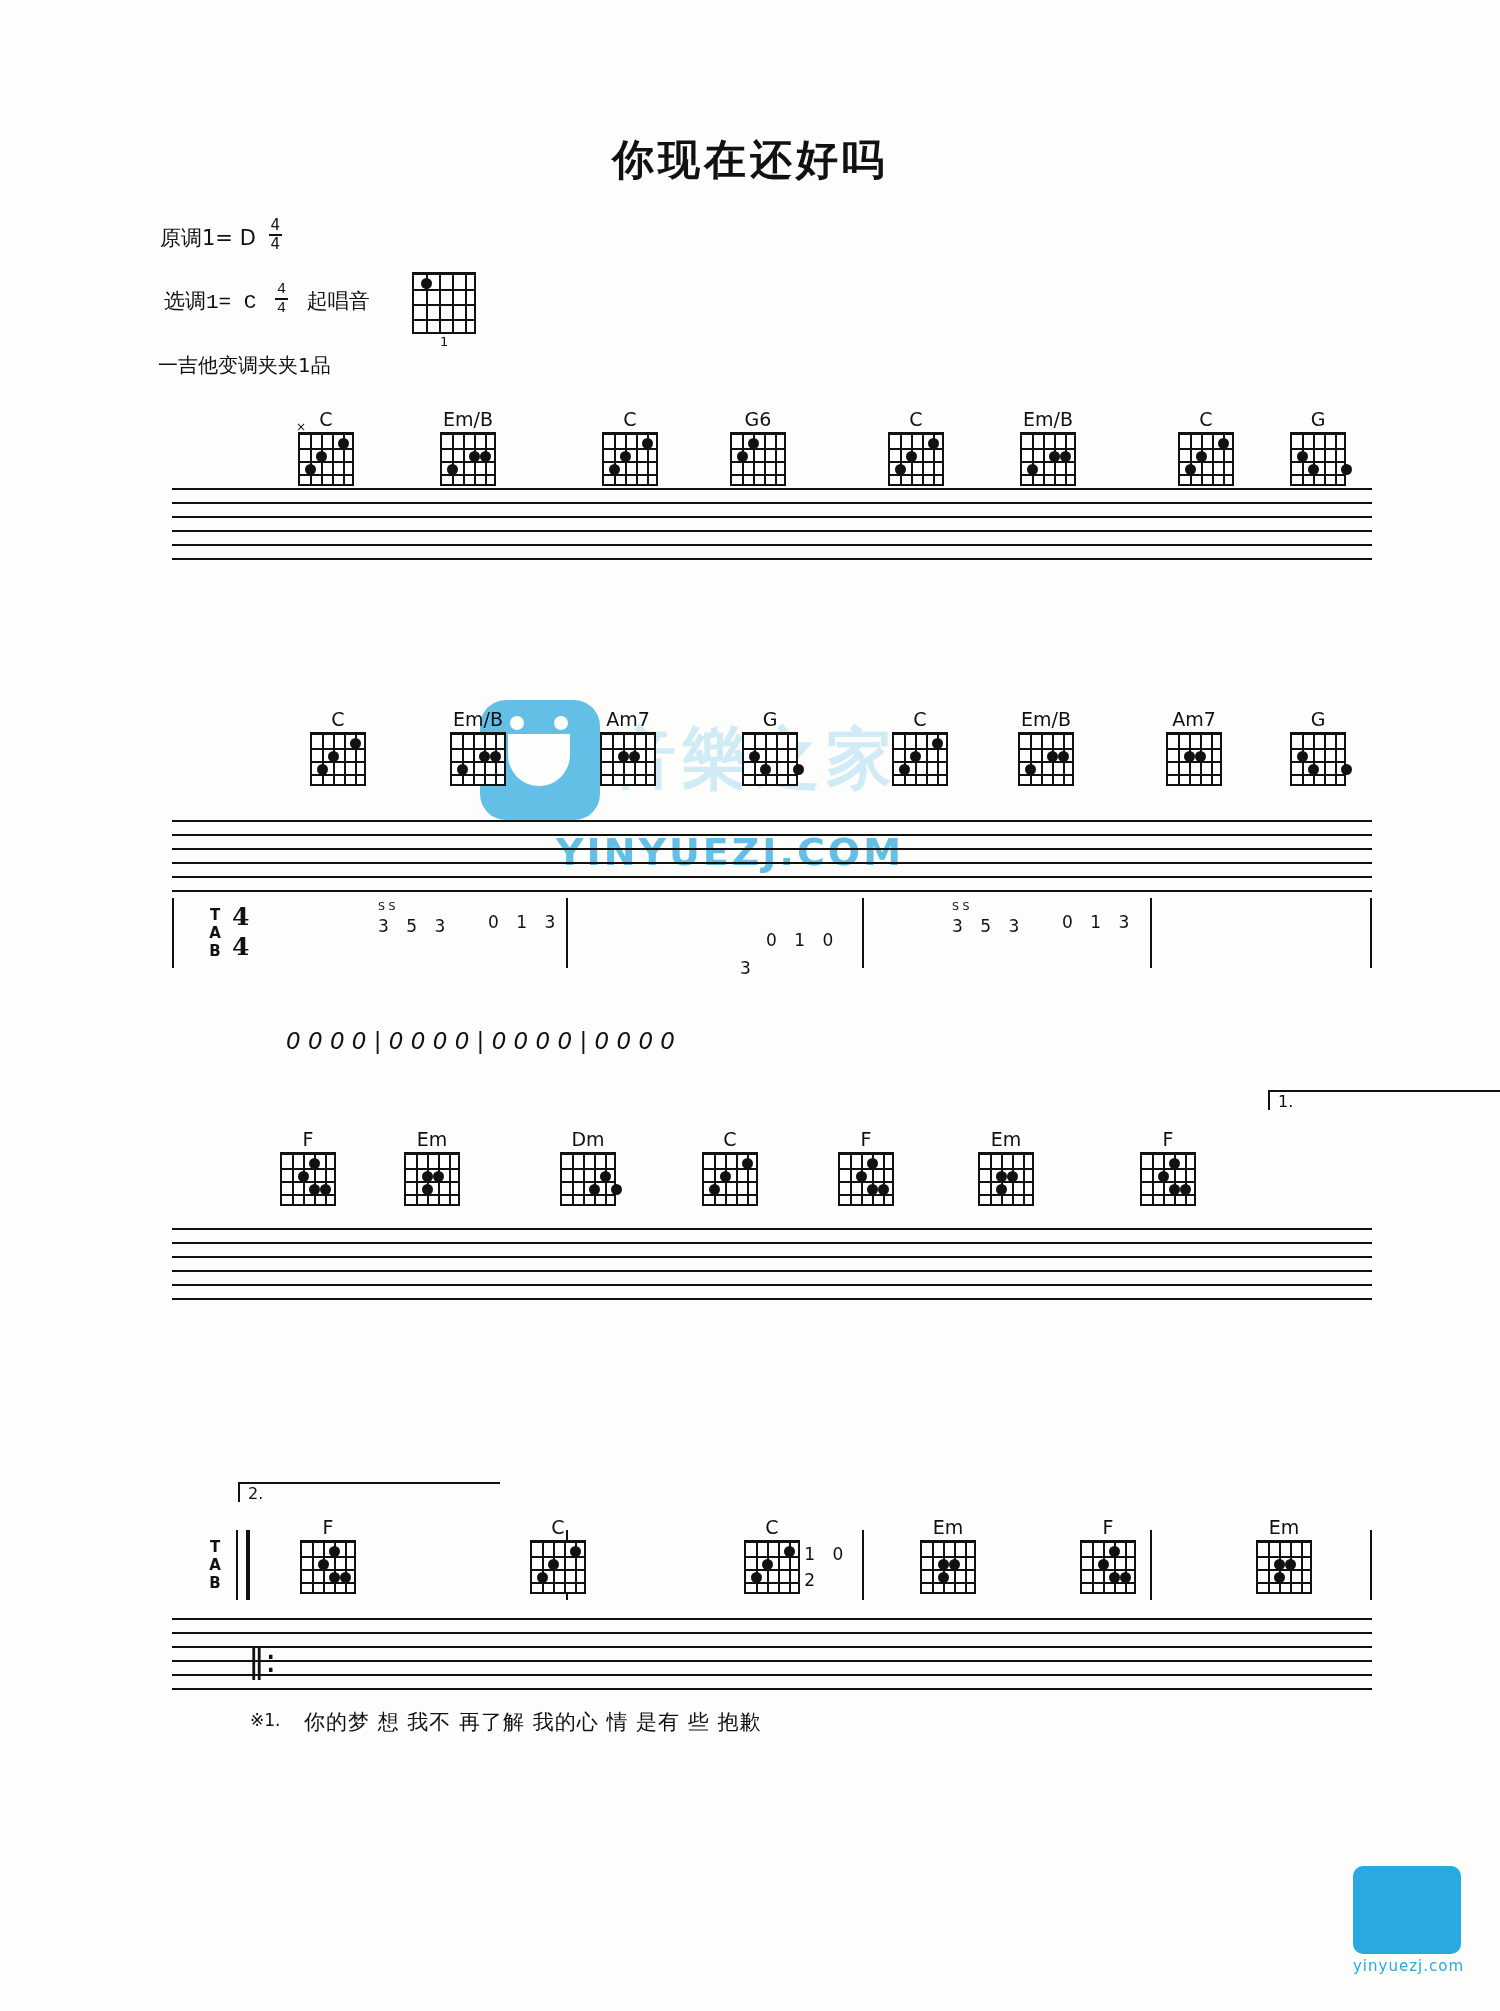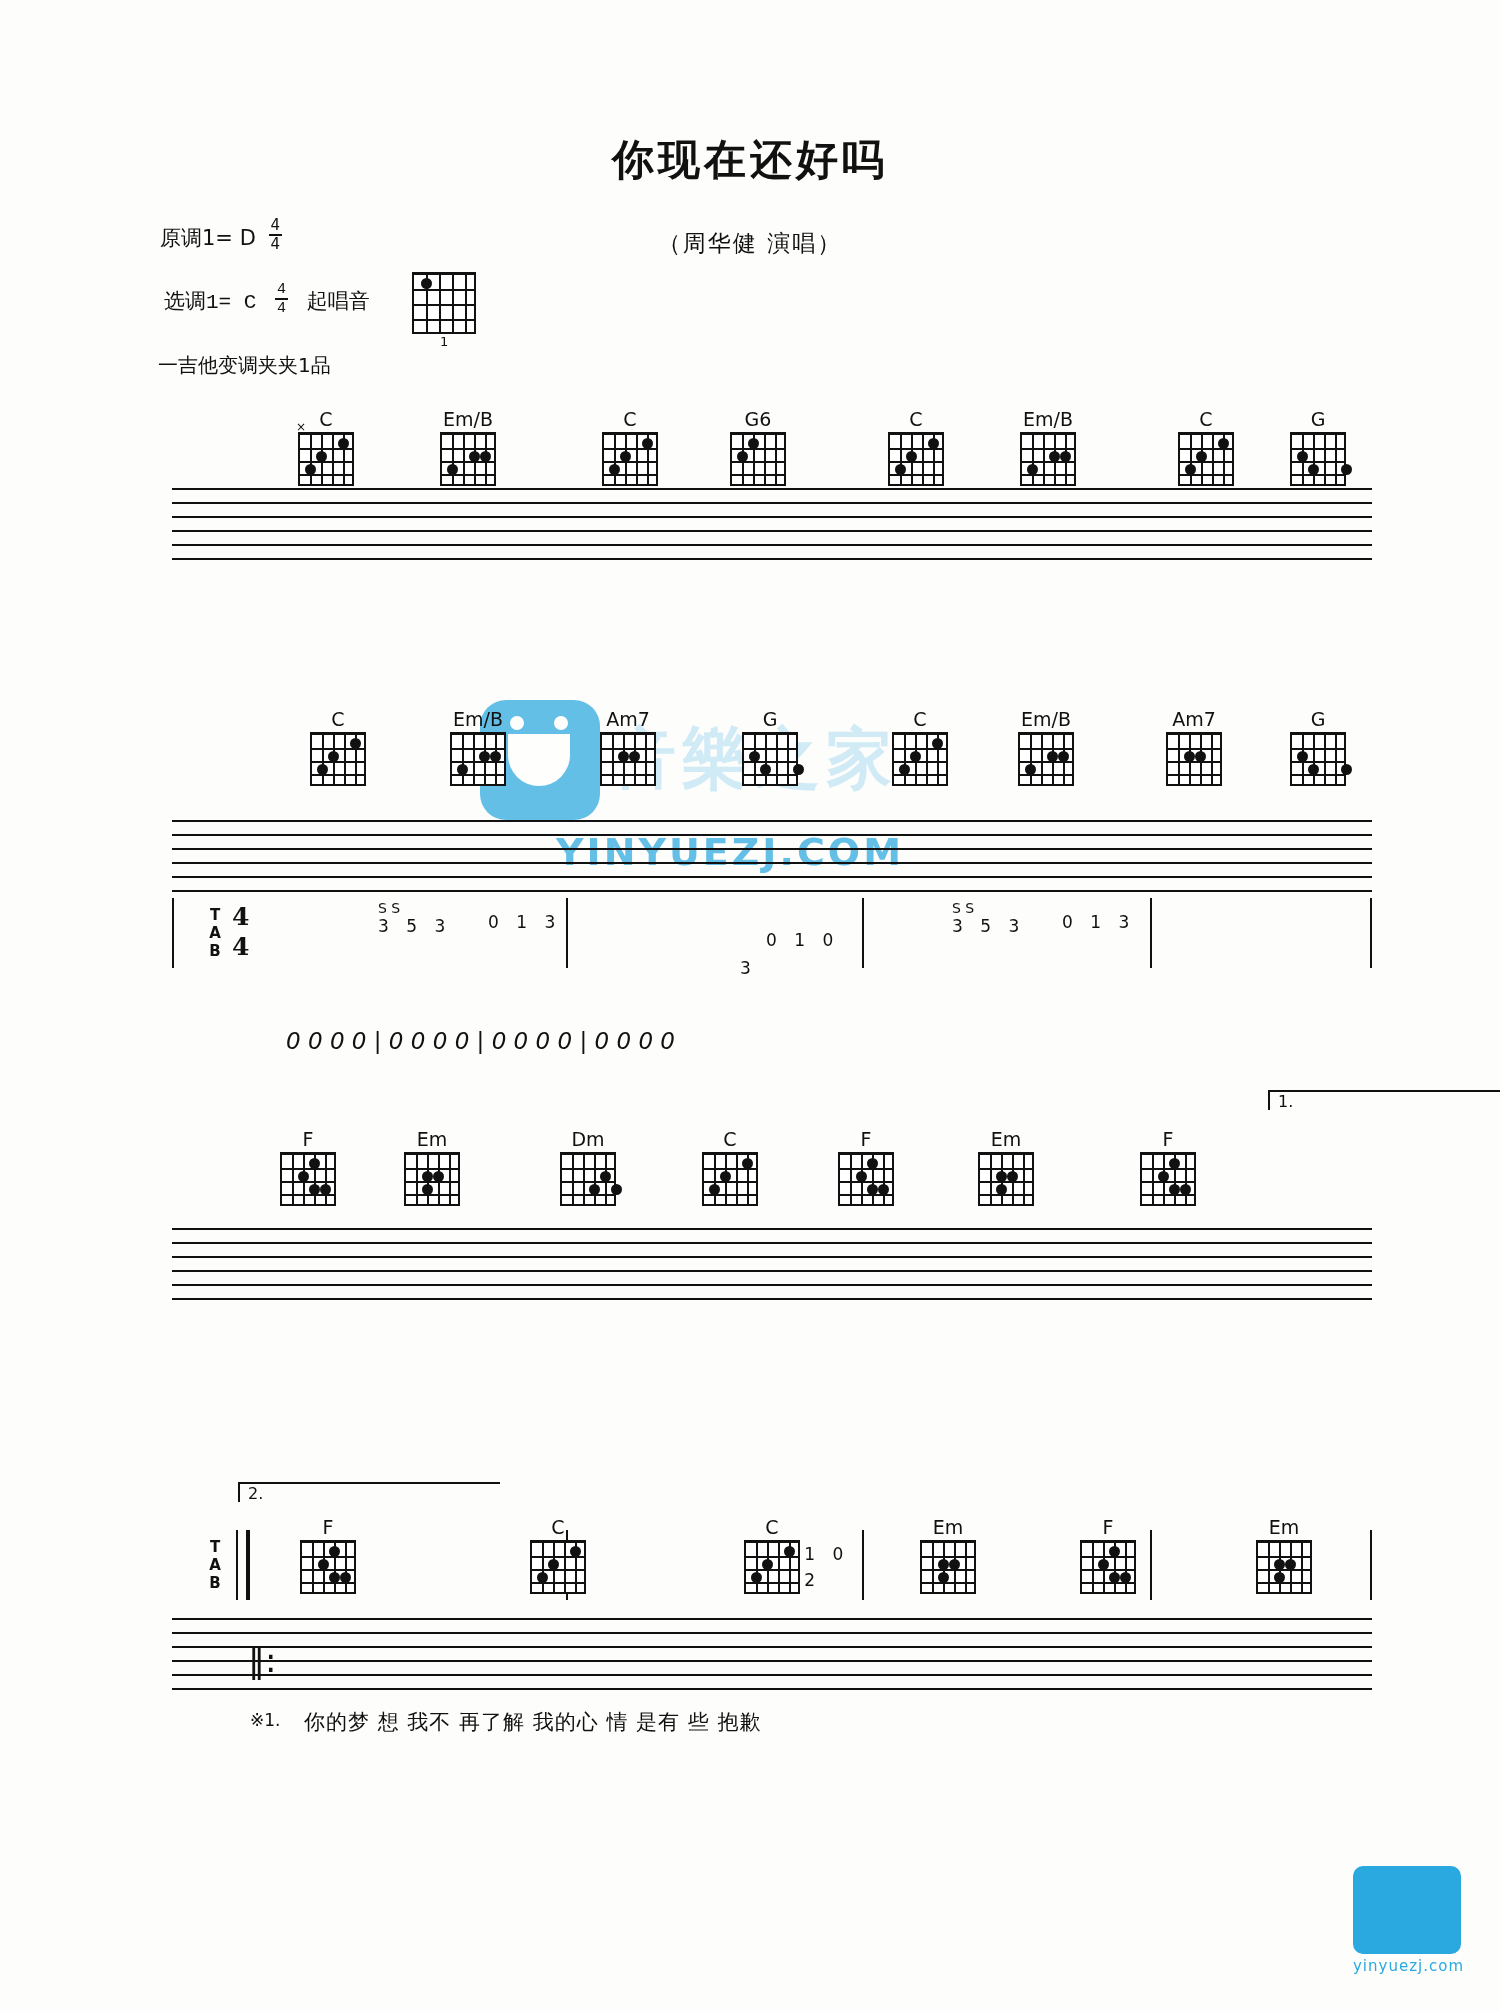--- a/index.html
+++ b/index.html
@@ -43,29 +43,28 @@
   
   .wm{position:absolute;left:470px;top:700px;width:520px;pointer-events:none;opacity:.72;}
   .wm .wmtxt{font-family:"DejaVu Sans",sans-serif;font-size:38px;font-weight:700;color:#2aa8e0;letter-spacing:3px;text-align:center;margin-top:6px;}
   .wm .wmcn{position:absolute;left:140px;top:14px;font-family:"DejaVu Sans",sans-serif;font-size:66px;font-weight:700;color:#bfe4f5;letter-spacing:6px;}
   .wmlogo{position:absolute;left:10px;top:0;width:120px;height:120px;border-radius:26px;background:#2aa8e0;}
   .wmlogo:after{content:"";position:absolute;left:28px;top:34px;width:62px;height:52px;border-radius:0 0 34px 34px;background:#fff;}
   .wmlogo:before{content:"";position:absolute;left:30px;top:16px;width:14px;height:14px;border-radius:50%;background:#fff;box-shadow:44px 0 0 #fff;}
   .wm2{position:absolute;right:36px;bottom:36px;text-align:center;}
   .wm2 .b{width:108px;height:88px;background:#2aa8e0;border-radius:10px;}
   .wm2 .t{font-family:"DejaVu Sans",sans-serif;font-size:15px;color:#2aa8e0;letter-spacing:1px;margin-top:3px;}
-  .tiny{position:absolute;font-size:14px;font-family:"DejaVu Sans",sans-serif;}
+  .tiny{position:absolute;font-size:11px;font-family:"DejaVu Sans",sans-serif;}
 </style>
 </head>
 <body>
 
 <div class="sheet">
 
   <div class="title">你现在还好吗</div>
-  <div class="subtitle">（周华健 演唱）</div>
 
   <div class="keyline k1">
     <span>原调1= D</span>
     <span class="frac"><span class="n">4</span><span class="d">4</span></span>
   </div>
 
   <div class="keyline k2">
     <span>选调1= C</span>
     <span class="frac"><span class="n">4</span><span class="d">4</span></span>
     <span>起唱音</span>

